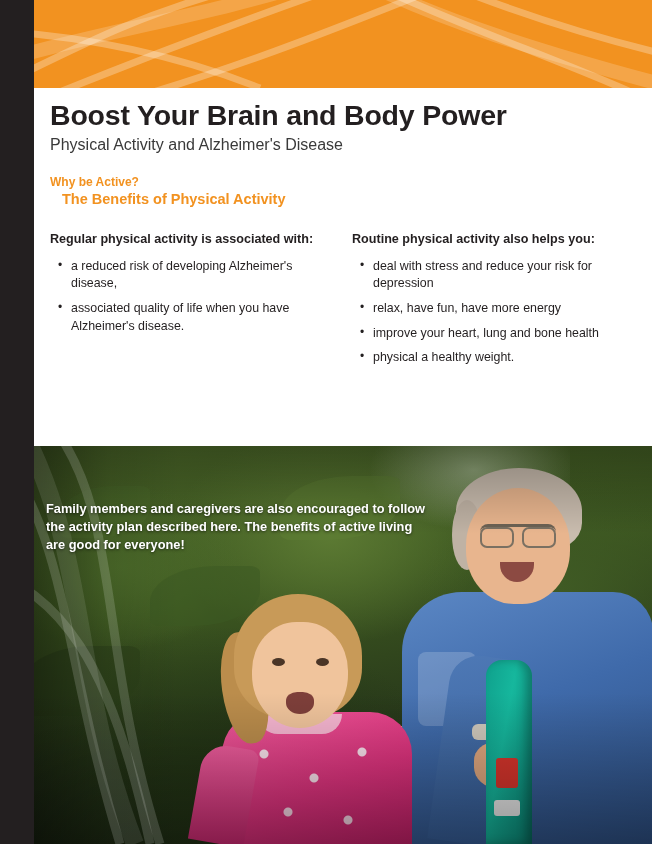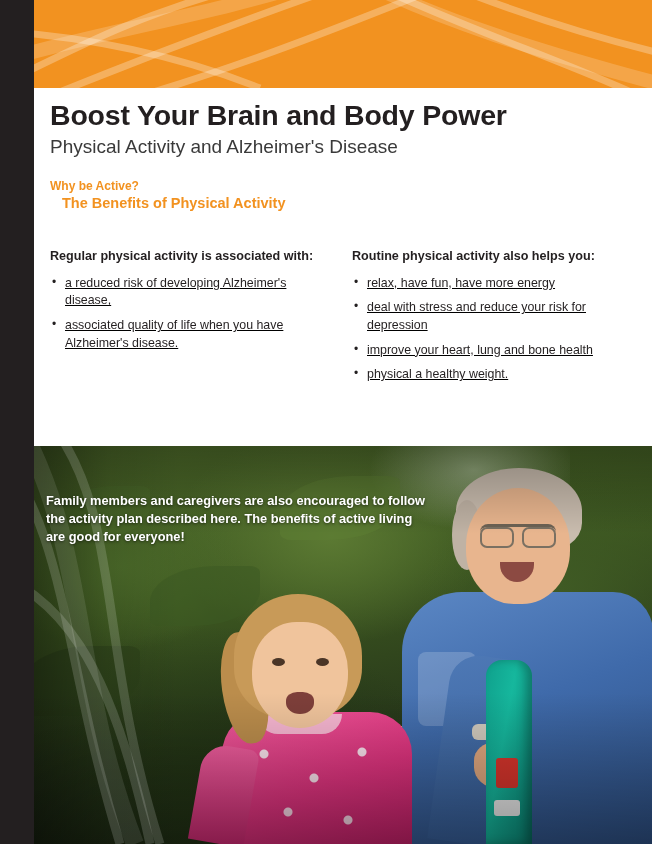--- a/index.html
+++ b/index.html
@@ -60,21 +60,21 @@
 
   .title {
     font-size: 28.5px;
     font-weight: bold;
     color: #231f20;
     letter-spacing: -0.2px;
     line-height: 1.1;
     margin: 0 0 5px 0;
   }
   .subtitle {
-    font-size: 19px;
+    font-size: 16px;
     color: #3a3a3a;
     margin: 0 0 22px 0;
     font-weight: normal;
   }
 
   .section-heading {
     font-size: 12px;
     font-weight: bold;
     color: #f29220;
     margin: 0 0 1px 0;
@@ -93,27 +93,26 @@
     gap: 36px;
   }
   .col {
     width: 266px;
   }
   .col-lead {
     font-size: 12.6px;
     font-weight: bold;
     color: #231f20;
     line-height: 1.35;
-    margin: 16px 0 10px 0;
+    margin: 3px 0 10px 0;
   }
   ul.bullets {
     list-style: none;
-    margin: 0;
+    margin: 6px;
     padding: 0;
-    text-decoration: underline;
   }
   ul.bullets li {
     position: relative;
     padding-left: 15px;
     font-size: 12.4px;
     color: #231f20;
     line-height: 1.42;
     margin-bottom: 7px;
   }
   ul.bullets li::before {
@@ -447,21 +446,21 @@
   .photo-ribbons {
     position: absolute;
     left: 0;
     top: 0;
     pointer-events: none;
   }
 
   .photo-caption {
     position: absolute;
     left: 46px;
-    top: 46px;
+    top: 54px;
     width: 380px;
     color: #ffffff;
     font-size: 12.8px;
     font-weight: bold;
     line-height: 1.42;
     text-shadow: 0 1px 3px rgba(0,0,0,0.6);
     z-index: 4;
   }
 </style>
 </head>
@@ -501,22 +500,22 @@
         <div class="col-lead">Regular physical activity is associated with:</div>
         <ul class="bullets">
           <li>a reduced risk of developing Alzheimer's disease,</li>
           <li>associated quality of life when you have Alzheimer's disease.</li>
         </ul>
       </div>
 
       <div class="col">
         <div class="col-lead">Routine physical activity also helps you:</div>
         <ul class="bullets">
+          <li>deal with stress and reduce your risk for depression</li>
           <li>relax, have fun, have more energy</li>
-          <li>deal with stress and reduce your risk for depression</li>
           <li>improve your heart, lung and bone health</li>
           <li>physical a healthy weight.</li>
         </ul>
       </div>
 
     </div>
   </div>
 
   <div class="photo">
     <div class="photo-inner">

